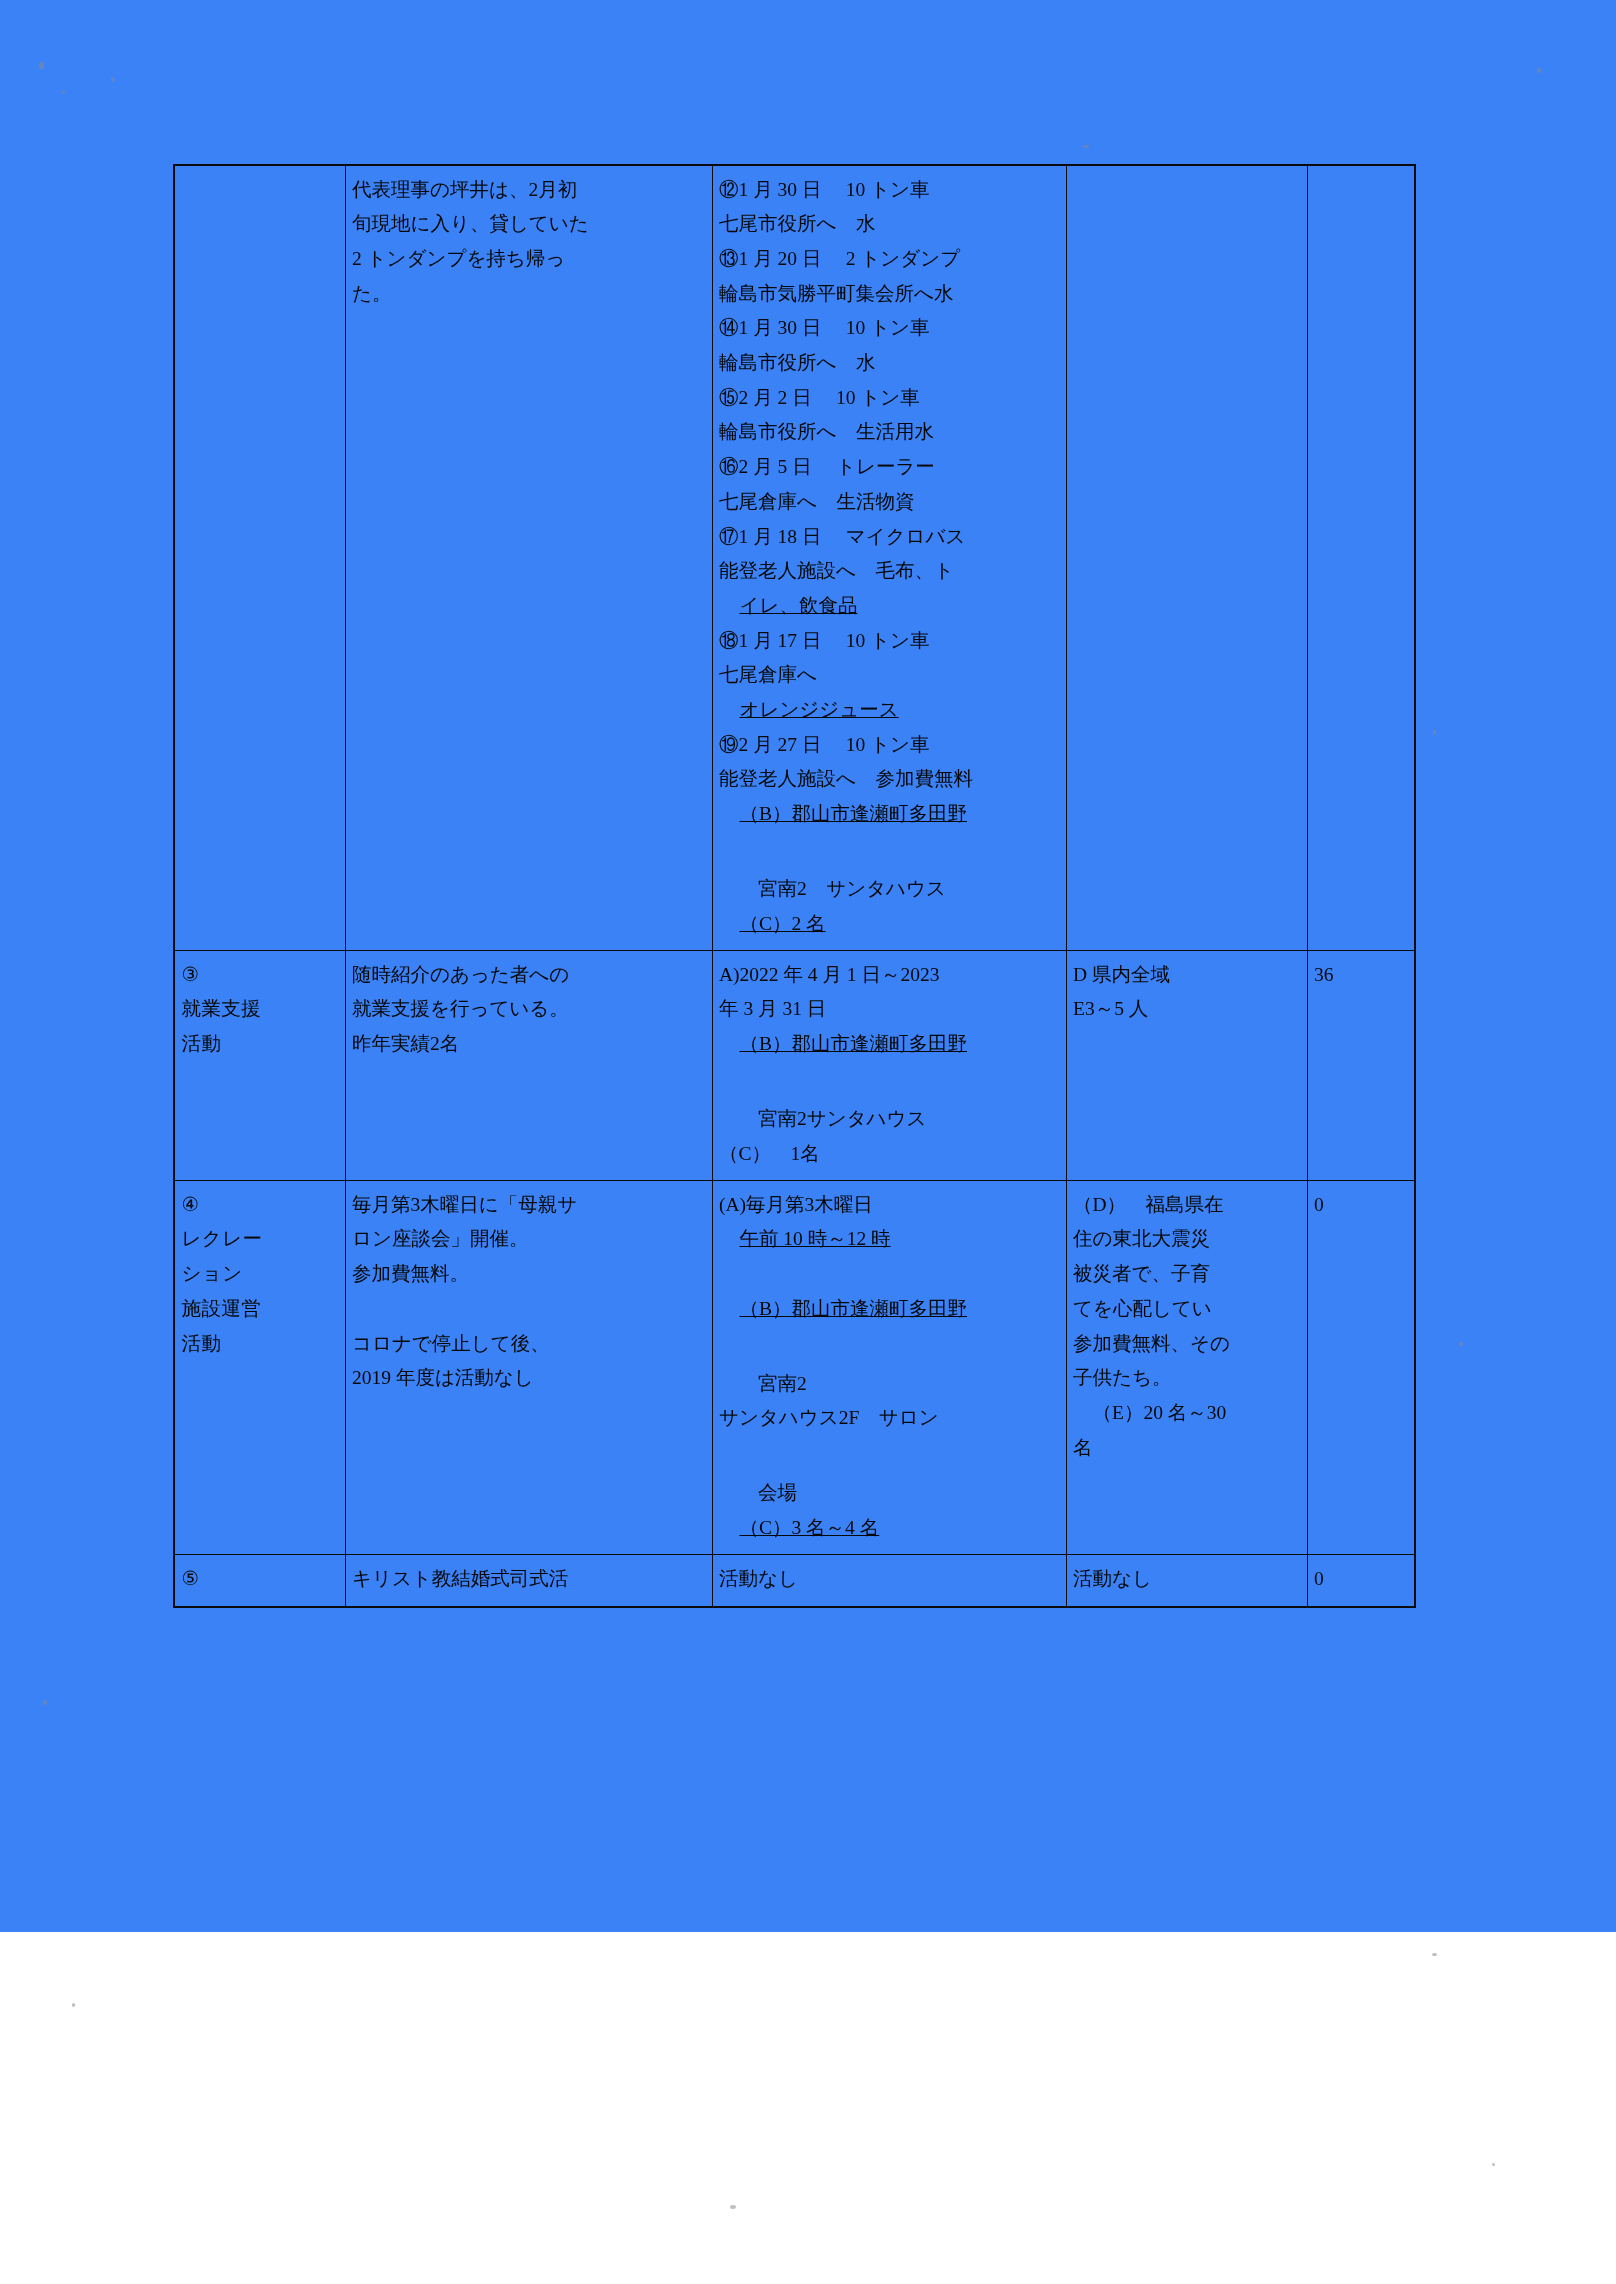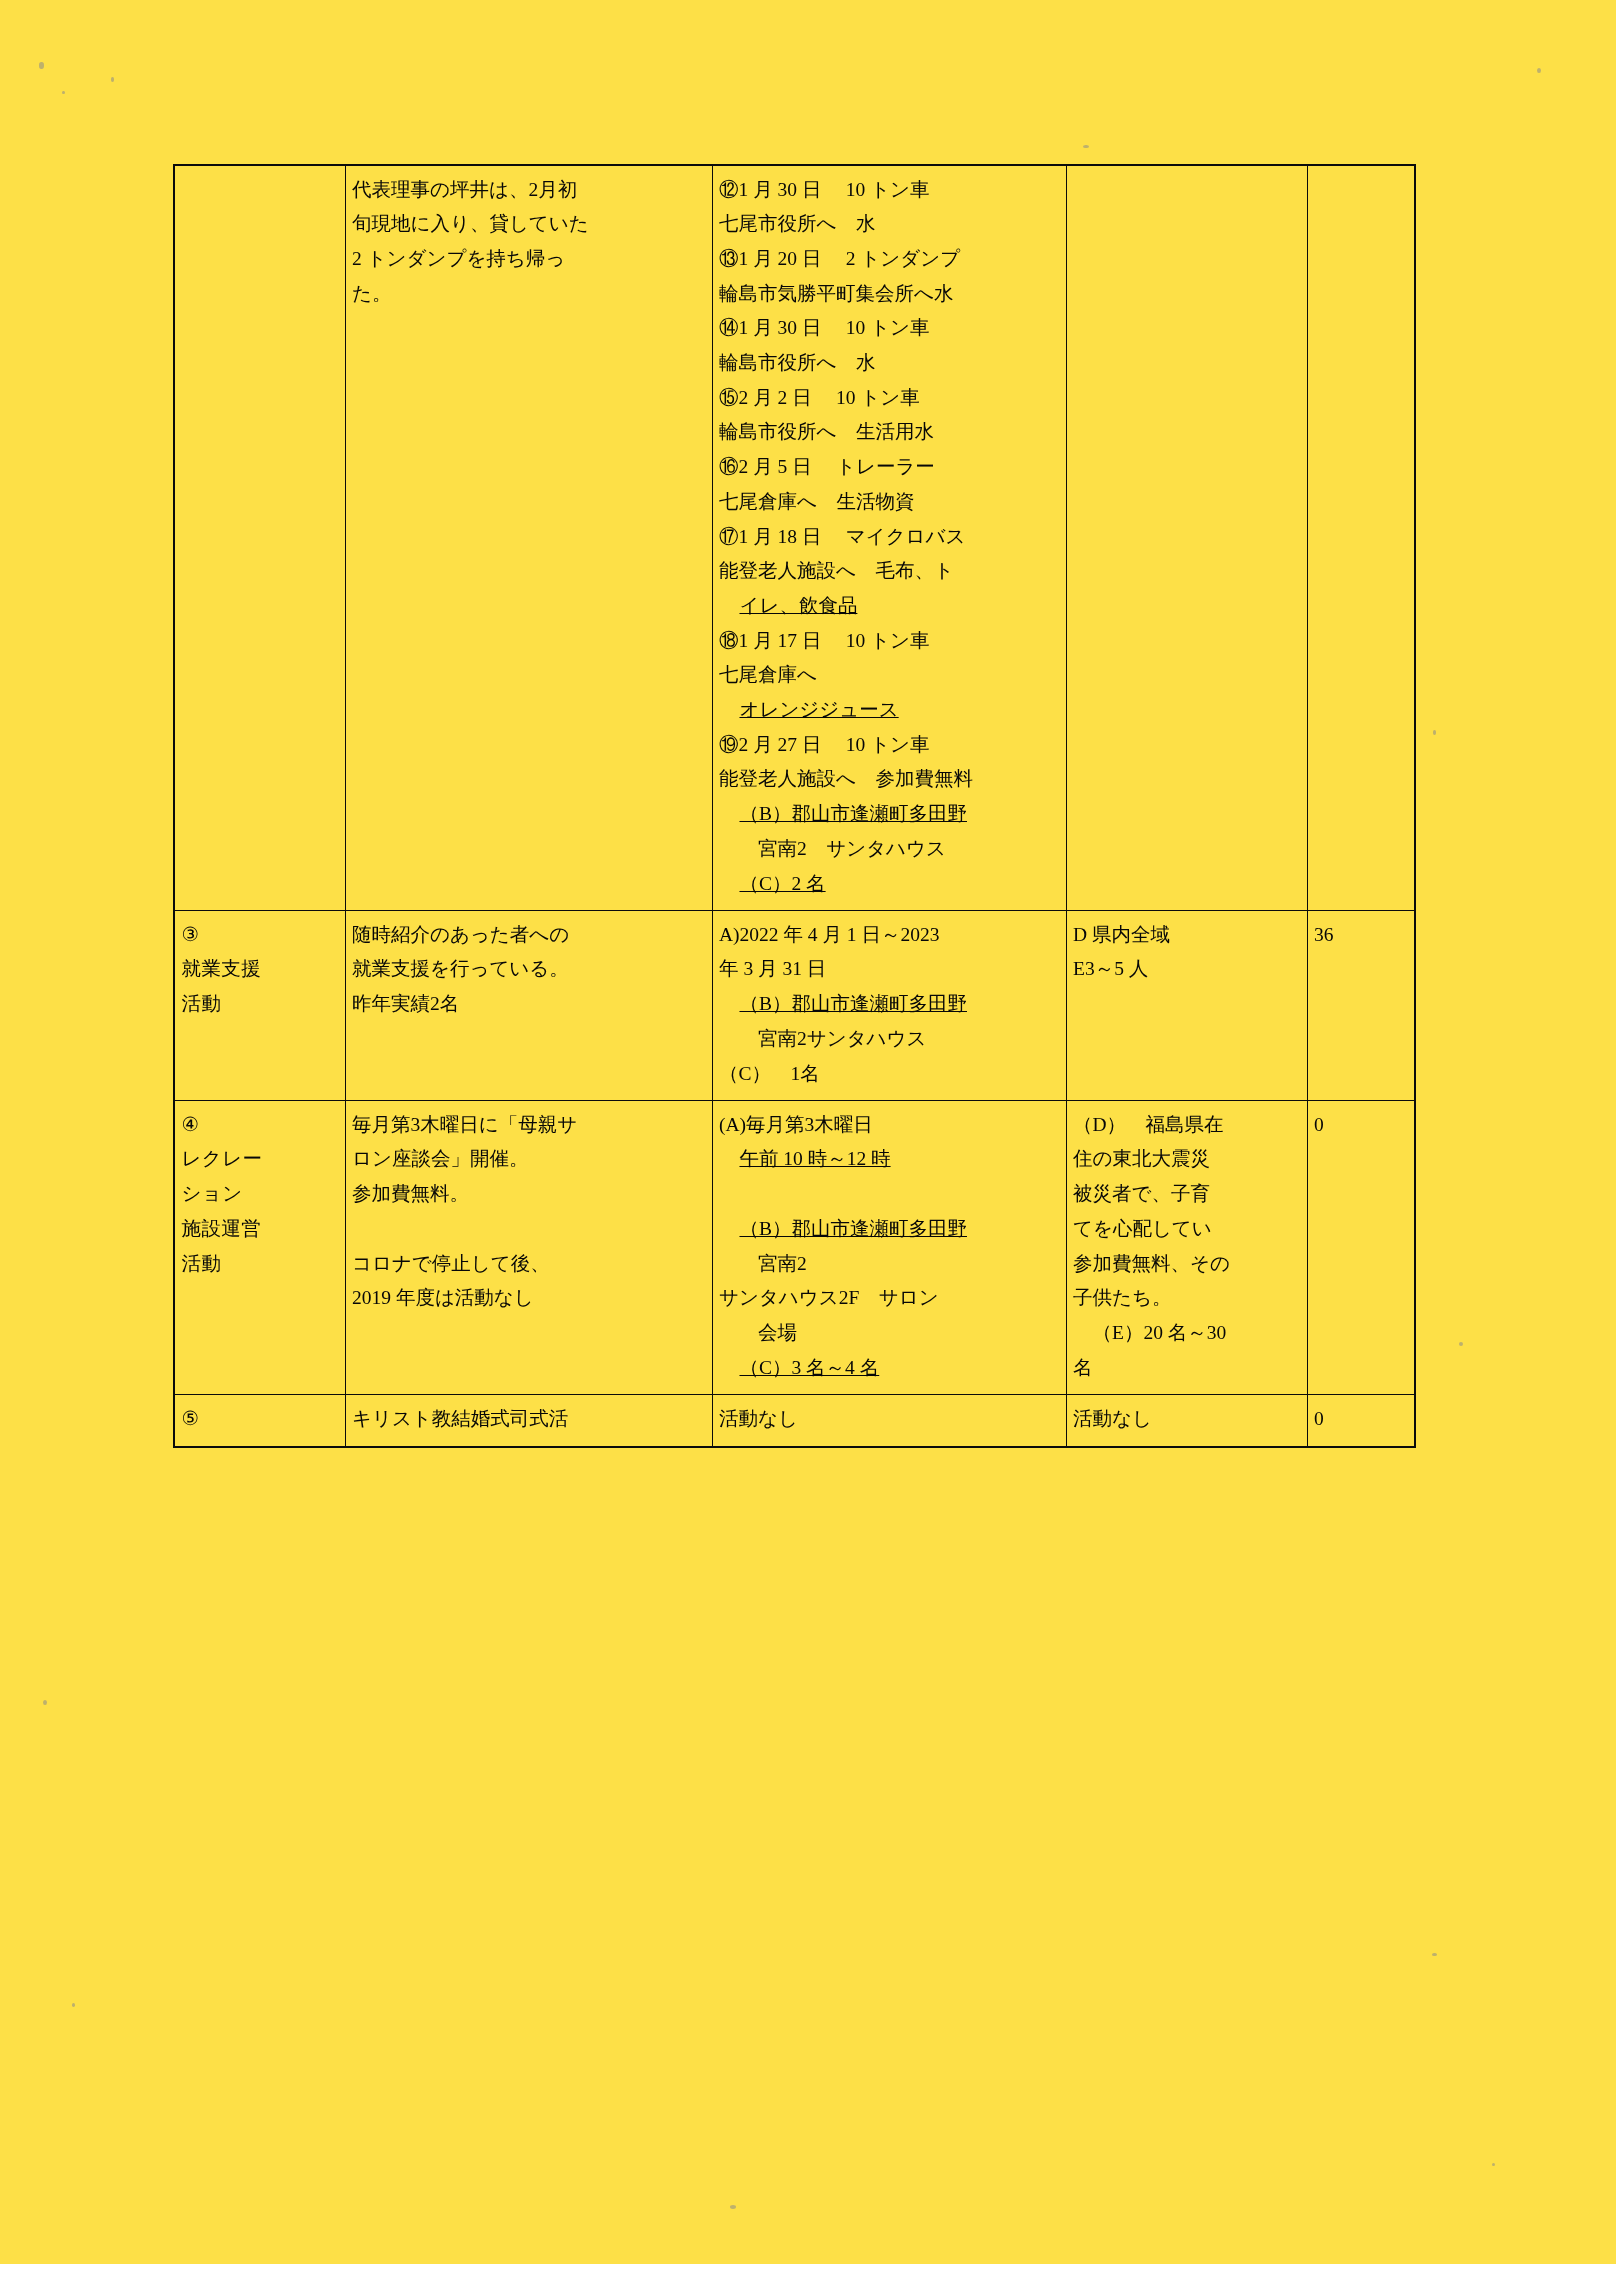--- a/index.html
+++ b/index.html
@@ -21,22 +21,22 @@
     position: absolute;
     background: #8a8a8a;
     border-radius: 50%;
     opacity: .55;
   }
 
   #sheet {
     position: absolute;
     left: 0; top: 0;
     width: 1616px;
-    height: 2264px;
-    background: #fde047;
+    height: 1932px;
+    background: #3b82f6;
   }
 
   table.report {
     position: absolute;
     left: 173px;
     top: 164px;
     width: 1242px;
     border-collapse: collapse;
     table-layout: fixed;
     font-size: 19.5px;
@@ -55,21 +55,21 @@
   col.c2 { width: 367px; }
   col.c3 { width: 354px; }
   col.c4 { width: 241px; }
   col.c5 { width: 108px; }
 
   .num-cell { letter-spacing: .02em; }
   .num-cell .line { white-space: nowrap; }
 
   .line { display: block; }
   .ind1 { padding-left: 1.05em; text-decoration: underline; }
-  .ind2 { padding-left: 2.0em; }
+  .ind2 { padding-left: 2.0em; margin-top: 40px; }
   .gap  { display: block; height: 1.78em; }
 
   
   table.report tr:first-child td { border-top-width: 2.6px; }
   table.report tr:last-child td { border-bottom-width: 2.6px; }
   table.report td:first-child { border-left-width: 2px; }
   table.report td:last-child { border-right-width: 2px; }
 </style>
 </head>
 <body>

